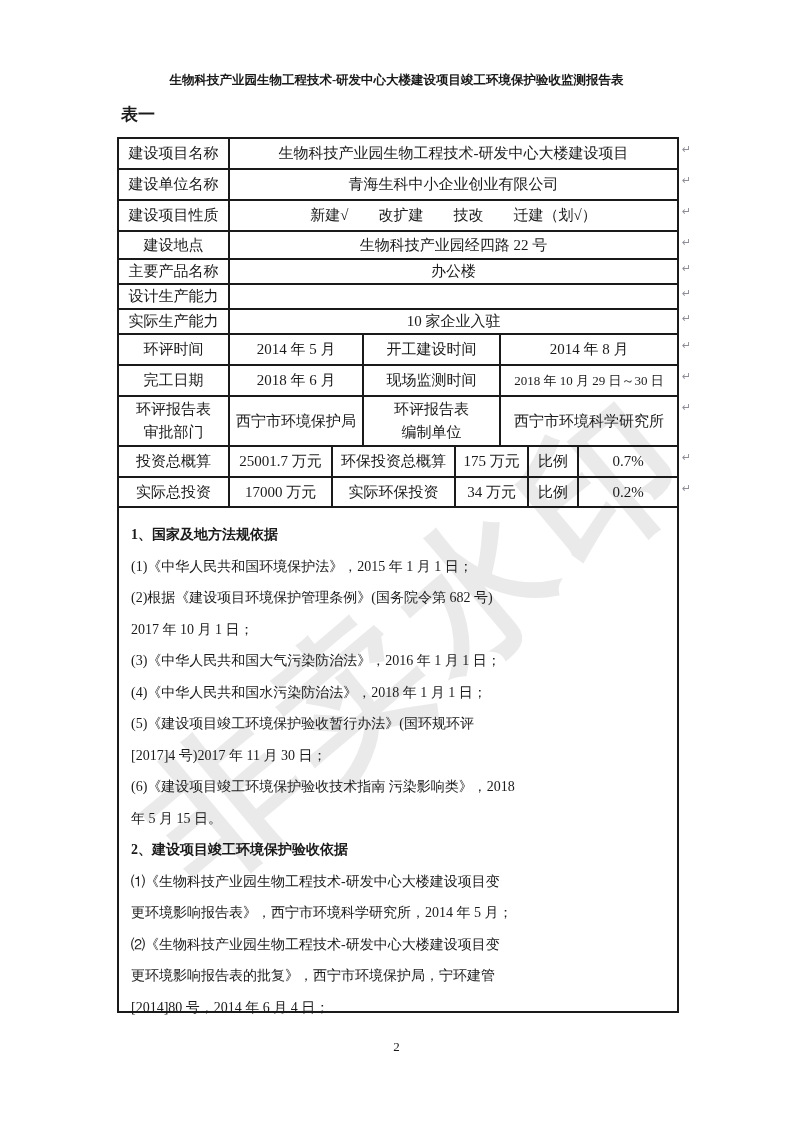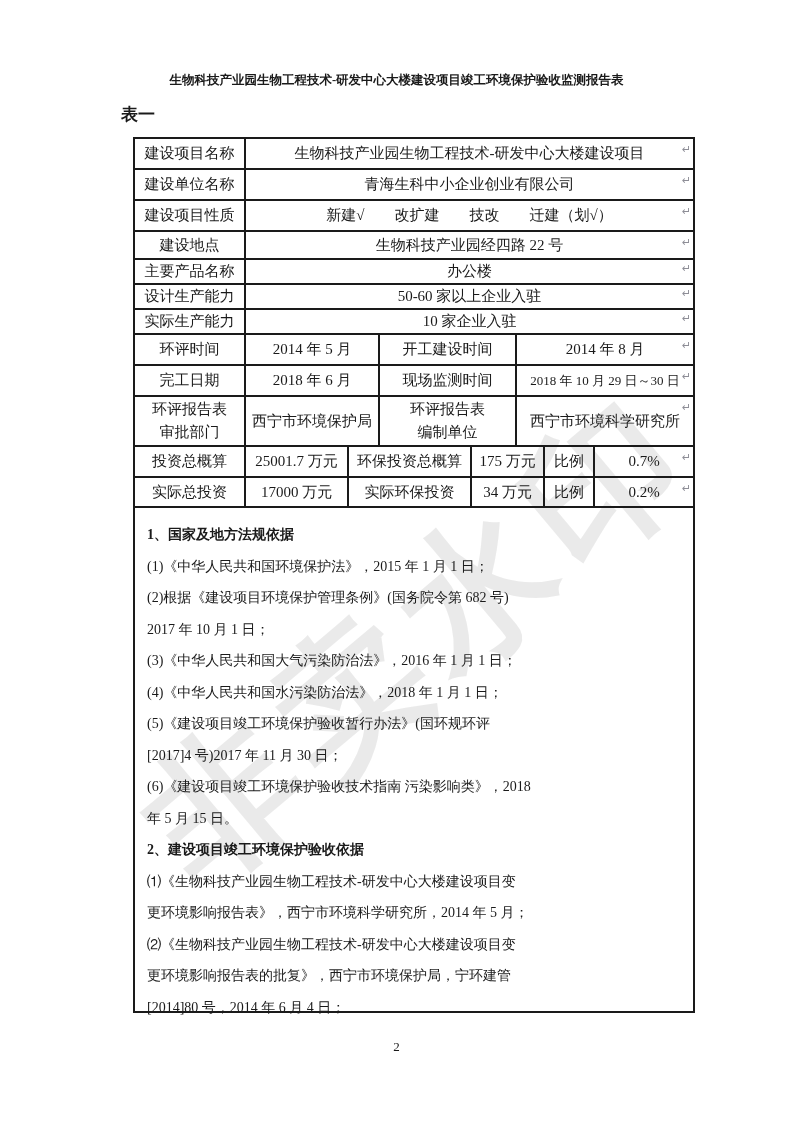--- a/index.html
+++ b/index.html
@@ -41,21 +41,20 @@
     z-index:2;
   }
   .tbl{
     position:absolute;left:117px;top:137px;
     width:562px;height:876px;
     box-sizing:border-box;
     border:2px solid #1a1a1a;
     display:flex;flex-direction:column;
     z-index:1;
     font-size:15px;
-    margin-left:16px;
   }
   .row{display:flex;border-bottom:2px solid #1a1a1a;box-sizing:border-box;flex:0 0 auto;}
   .row.last{border-bottom:none;flex:1 1 auto;}
   .c{
     box-sizing:border-box;
     border-right:2px solid #1a1a1a;
     display:flex;align-items:center;justify-content:center;
     text-align:center;
     overflow:hidden;
     line-height:1.35;
@@ -122,21 +121,20 @@
       <div class="c end">生物科技产业园经四路 22 号</div>
     </div>
 
     <div class="row" style="height:25px">
       <div class="c lbl">主要产品名称</div>
       <div class="c end">办公楼</div>
     </div>
 
     <div class="row" style="height:25px">
       <div class="c lbl">设计生产能力</div>
-      <div class="c end">50-60 家以上企业入驻</div>
     </div>
 
     <div class="row" style="height:25px">
       <div class="c lbl">实际生产能力</div>
       <div class="c end">10 家企业入驻</div>
     </div>
 
     <div class="row" style="height:31px">
       <div class="c lbl">环评时间</div>
       <div class="c w134">2014 年 5 月</div>

